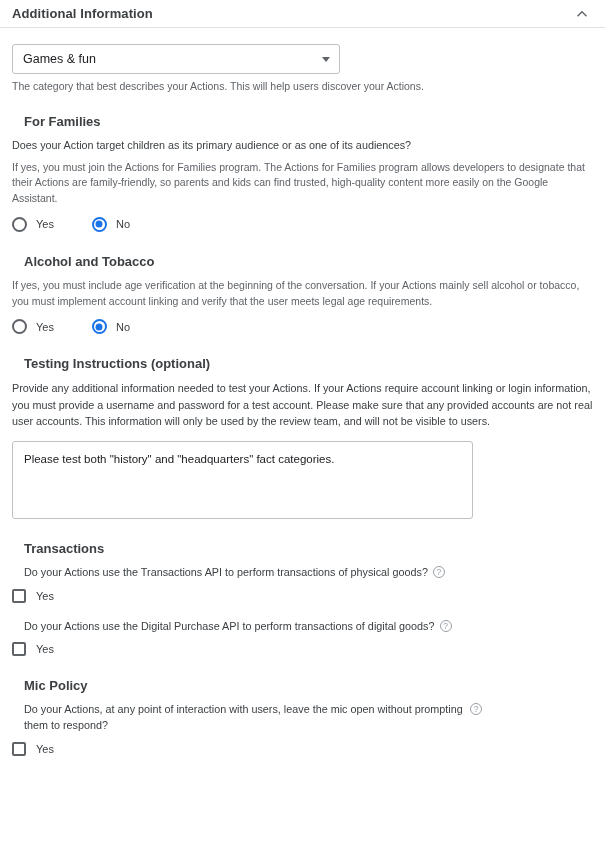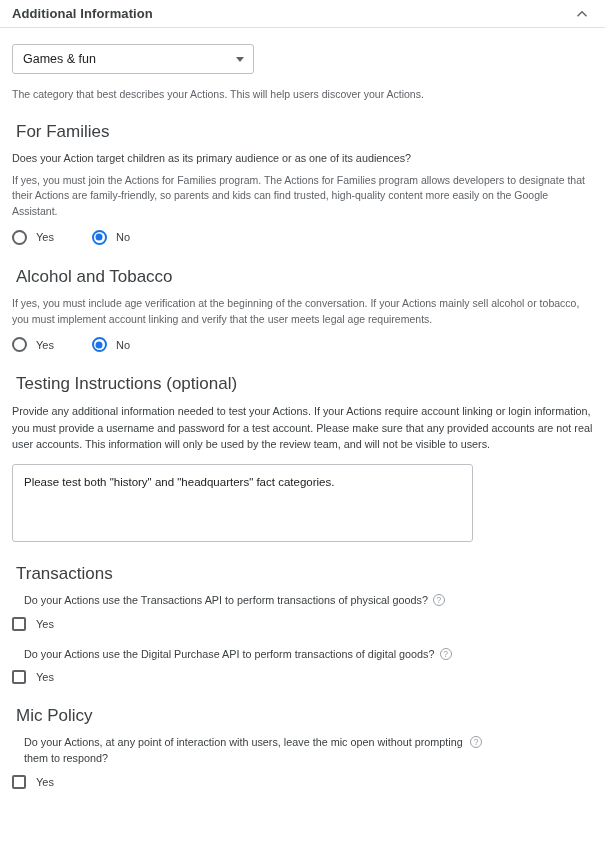--- a/index.html
+++ b/index.html
@@ -39,41 +39,41 @@
     position: relative;
   }
   .chevron-up svg { display: block; }
 
   .content {
     padding: 0 12px;
   }
 
   
   .section-label {
-    font-size: 17px;
-    font-weight: normal;
-    color: #3c4043;
-    margin: 4px;
+    font-size: 13px;
+    font-weight: bold;
+    color: #3c4043;
+    margin: 12px;
   }
   .body-text {
     font-size: 10.8px;
     color: #3c4043;
     line-height: 1.5;
     margin: 0;
   }
 
   
   .category-block { margin-top: 16px; }
   .category-label {
     font-size: 11px;
     color: #3c4043;
     margin-bottom: 7px;
   }
   .select-box {
-    width: 242px;
+    width: 328px;
     height: 30px;
     border: 1px solid #bdc1c6;
     border-radius: 3px;
     display: flex;
     align-items: center;
     justify-content: space-between;
     padding: 0 9px 0 10px;
     background: #fff;
   }
   .select-value {
@@ -81,21 +81,21 @@
     color: #202124;
   }
   .caret {
     width: 0;
     height: 0;
     border-left: 4.5px solid transparent;
     border-right: 4.5px solid transparent;
     border-top: 5px solid #5f6368;
   }
   .select-helper {
-    margin-top: 14px;
+    margin-top: 6px;
     font-size: 10.5px;
     color: #5f6368;
   }
 
   
   .section { margin-top: 22px; }
   .section .section-label { margin-bottom: 9px; }
   .q-text {
     font-size: 10.8px;
     color: #3c4043;

